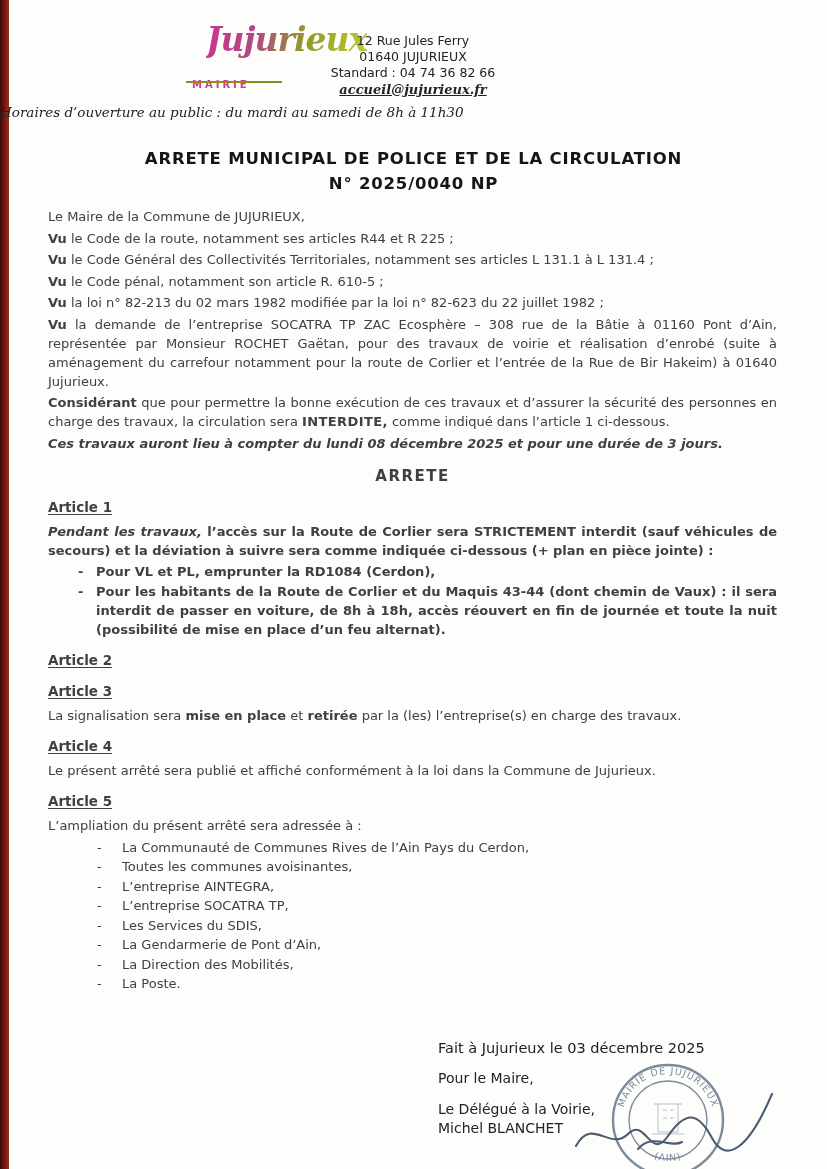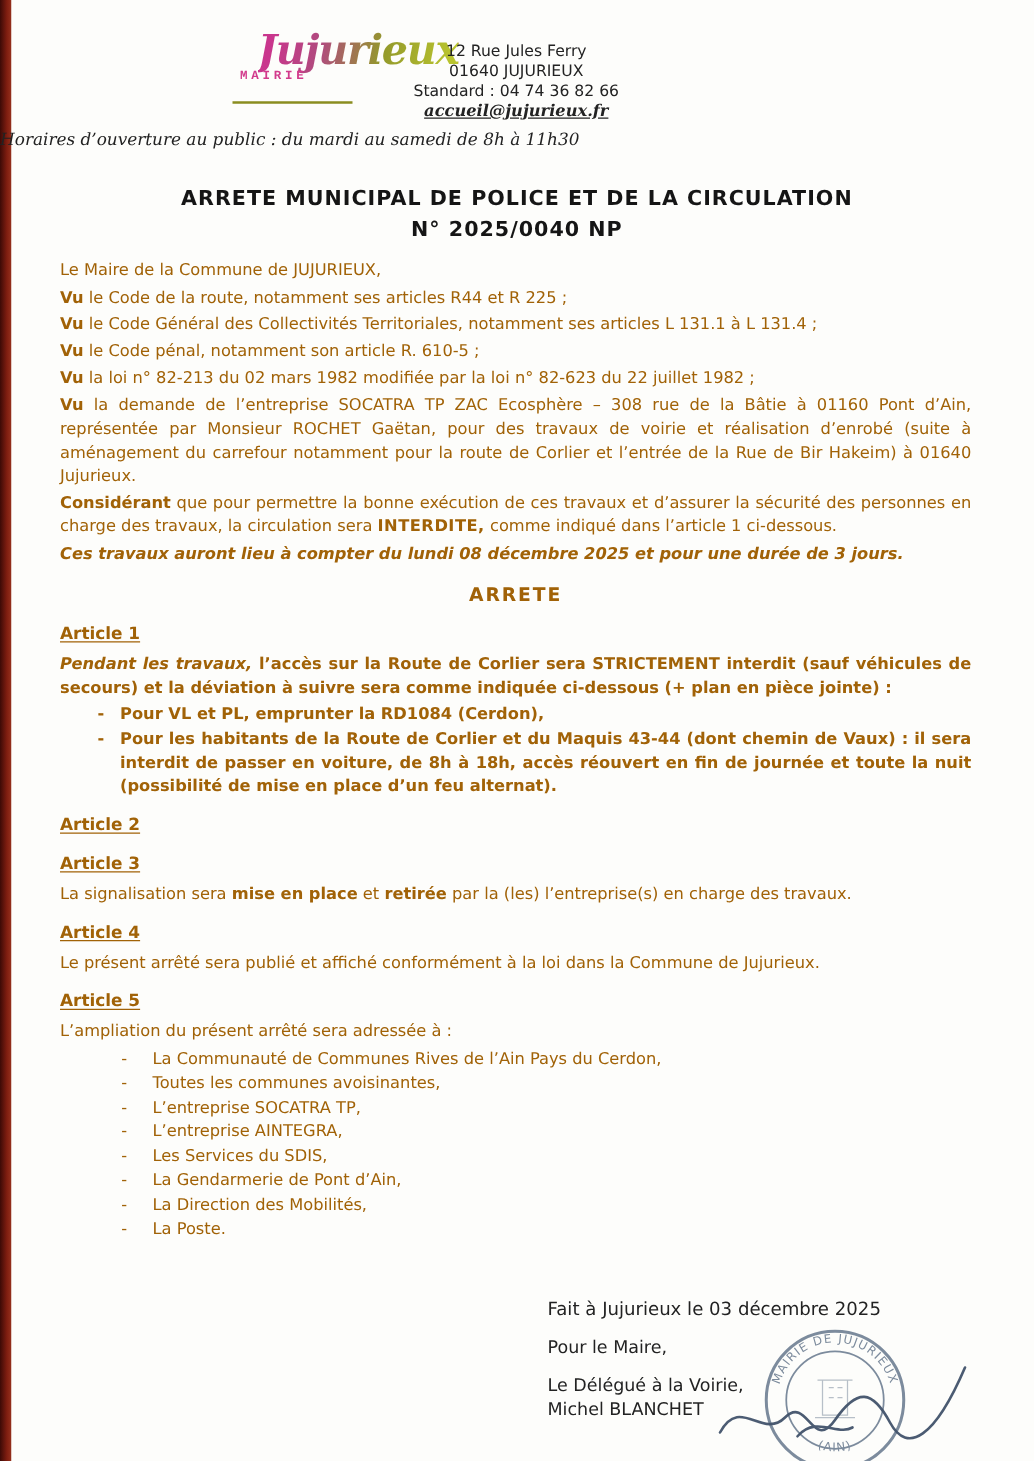--- a/index.html
+++ b/index.html
@@ -17,42 +17,42 @@
   
   .logo { position:absolute; left:186px; top:24px; width:160px; height:64px; }
   .logo-script {
     position:absolute; left:20px; top:-4px;
     font-family:"DejaVu Serif",serif; font-style:italic; font-weight:bold;
     font-size:33px; letter-spacing:-1px;
     background:linear-gradient(100deg,#c9368d 8%,#b04b7e 32%,#93992b 62%,#b9c42e 95%);
     -webkit-background-clip:text; background-clip:text; color:transparent;
   }
   .logo-mairie {
-    position:absolute; left:6px; top:32px;
-    font-size:10px; letter-spacing:3px; font-weight:bold; color:#d23a8c;font-family:Liberation Mono, monospace;
+    position:absolute; left:6px; top:55px;
+    font-size:10px; letter-spacing:3px; font-weight:bold; color:#d23a8c;
   }
   .logo-rule { position:absolute; left:0; top:57px; width:96px; height:2px; background:#8a8d20; }
 
   .address { position:absolute; left:318px; top:33px; width:190px; text-align:center; font-size:12.5px; line-height:16px; color:#232323; }
   .address .email {
     font-family:"DejaVu Serif",serif; font-style:italic; font-weight:bold;
     font-size:13px; text-decoration:underline; margin-top:1px;
   }
   .hours {
     position:absolute; left:0; top:104px; width:100%; 
     font-family:"DejaVu Serif",serif; font-style:italic; font-size:13.5px; color:#222;
   }
 
   
   .doc-title { position:absolute; left:0; top:146px; width:100%; text-align:center;
     font-size:16.5px; font-weight:700; letter-spacing:.8px; line-height:25px; color:#151515; }
   .doc-title .tl { text-underline-offset:3px; text-decoration-thickness:1.5px; }
 
   
-  .doc-body { position:absolute; left:48px; right:50px; top:207px; font-size:13px; line-height:19px; color:#a16207; }
+  .doc-body { position:absolute; left:48px; right:50px; top:207px; font-size:13px; line-height:19px; color:#404040; }
   .para { margin:0 0 2.5px 0; text-align:justify; }
   .lead { font-weight:700; }
   .kw { font-weight:700; letter-spacing:.4px; }
   .it { font-style:italic; }
   .bi { font-style:italic; font-weight:600; }
   .b6 { font-weight:600; }
   .b7 { font-weight:700; }
 
   .arrete-h { margin:14px 0 10px 0; text-align:center; font-size:15px; font-weight:700; letter-spacing:1.5px; }
 
@@ -161,22 +161,22 @@
       <span>par la (les) l’entreprise(s) en charge des travaux.</span>
     </p>
 
     <div class="art-h">Article 4</div>
     <p class="para">Le présent arrêté sera publié et affiché conformément à la loi dans la Commune de Jujurieux.</p>
 
     <div class="art-h">Article 5</div>
     <p class="para">L’ampliation du présent arrêté sera adressée à :</p>
     <div class="b-item5">La Communauté de Communes Rives de l’Ain Pays du Cerdon,</div>
     <div class="b-item5">Toutes les communes avoisinantes,</div>
+    <div class="b-item5">L’entreprise AINTEGRA,</div>
     <div class="b-item5">L’entreprise SOCATRA TP,</div>
-    <div class="b-item5">L’entreprise AINTEGRA,</div>
     <div class="b-item5">Les Services du SDIS,</div>
     <div class="b-item5">La Gendarmerie de Pont d’Ain,</div>
     <div class="b-item5">La Direction des Mobilités,</div>
     <div class="b-item5">La Poste.</div>
   </div>
 
   <div class="closing">
     <div class="place-date">Fait à Jujurieux le 03 décembre 2025</div>
     <div class="for-mayor">Pour le Maire,</div>
     <div class="role-line">Le Délégué à la Voirie,</div>

